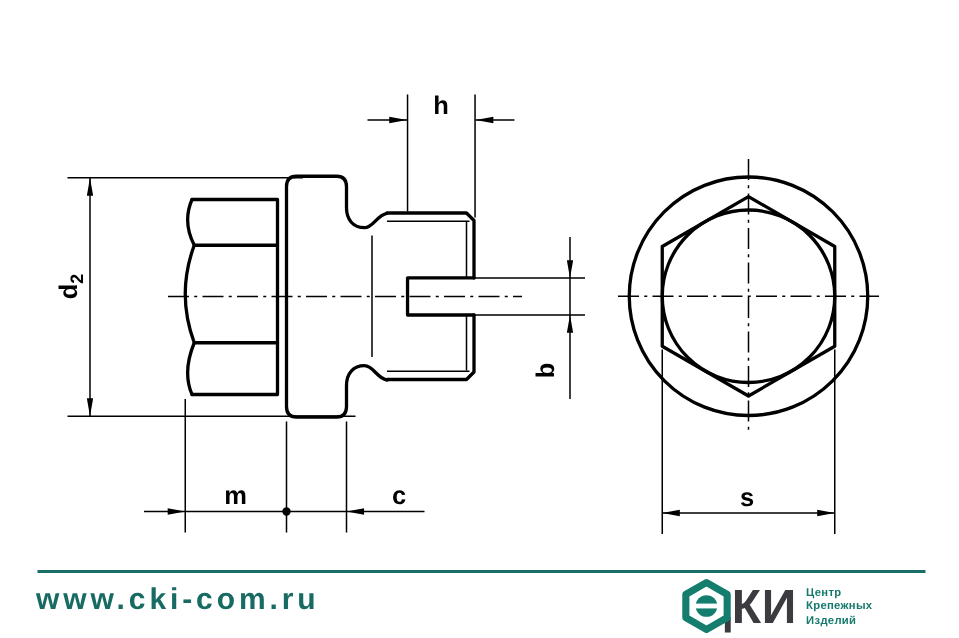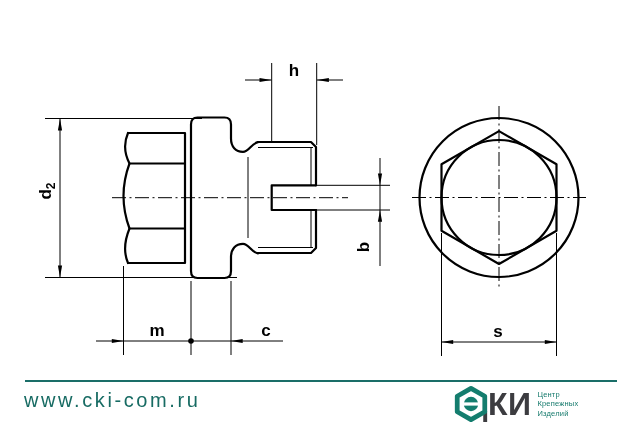--- a/index.html
+++ b/index.html
@@ -3,27 +3,27 @@
 <meta charset="utf-8">
 <style>
   html,body{margin:0;padding:0;background:#fff;}
   #stage{position:relative;width:639px;height:425px;background:#ffffff;overflow:hidden;
          font-family:"Liberation Sans",sans-serif;}
   #stage svg{position:absolute;left:0;top:0;}
   .dim-label{font-family:"Liberation Sans",sans-serif;font-weight:bold;font-size:17px;fill:#000;}
   .dim-sub{font-size:12px;}
   
   .footer-rule{position:absolute;left:25px;top:380px;width:592px;height:2px;background:#1A6E68;}
-  .site-url{position:absolute;left:24px;top:389px;font-size:20px;font-weight:normal;
+  .site-url{position:absolute;left:24px;top:389px;font-size:20px;font-weight:bold;
             letter-spacing:2.6px;color:#176B63;}
   .logo{position:absolute;left:452px;top:385px;display:flex;align-items:center;}
   .logo-hex{width:38px;height:38px;display:block;}
   .logo-abbr{margin-left:12px;font-size:32px;font-weight:bold;color:#3C3C40;letter-spacing:0.5px;
              line-height:38px;}
-  .logo-tagline{margin-left:6px;color:#157A6C;font-size:7.5px;font-weight:normal;line-height:9.3px;
+  .logo-tagline{margin-left:6px;color:#157A6C;font-size:7.5px;font-weight:bold;line-height:9.3px;
                 letter-spacing:0.2px;}
   .k{stroke:#000;stroke-width:2.2;fill:none;stroke-linecap:round;stroke-linejoin:round;}
   .t{stroke:#000;stroke-width:1;fill:none;}
   .cl{stroke:#000;stroke-width:1;fill:none;stroke-dasharray:14 3.5 2 3.5;}
   .ar{fill:#000;stroke:none;}
 </style>
 </head>
 <body>
 
 <div id="stage">

